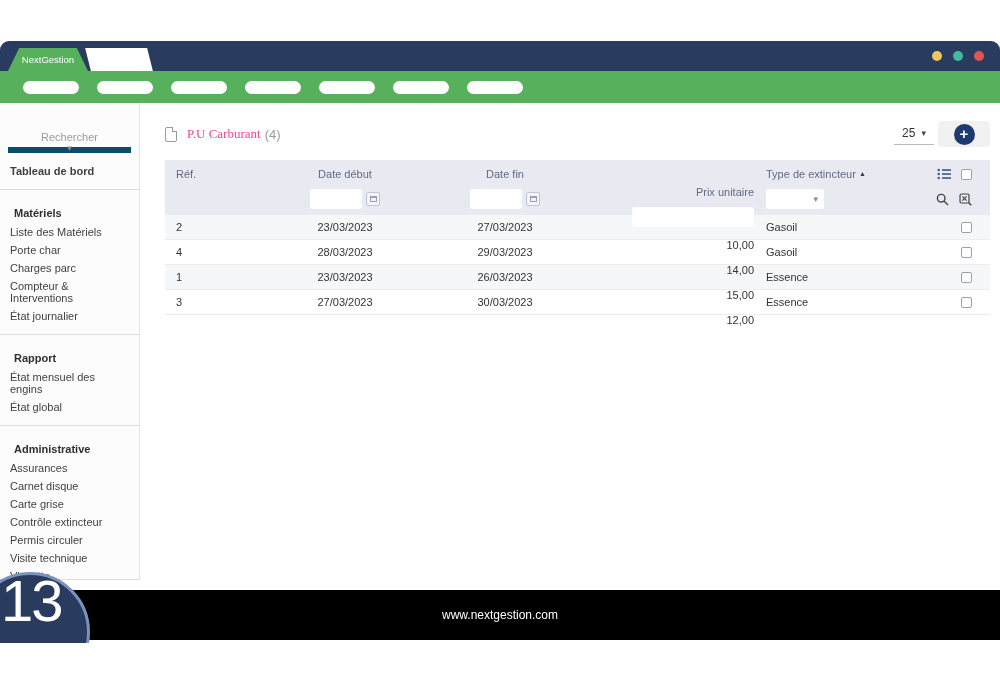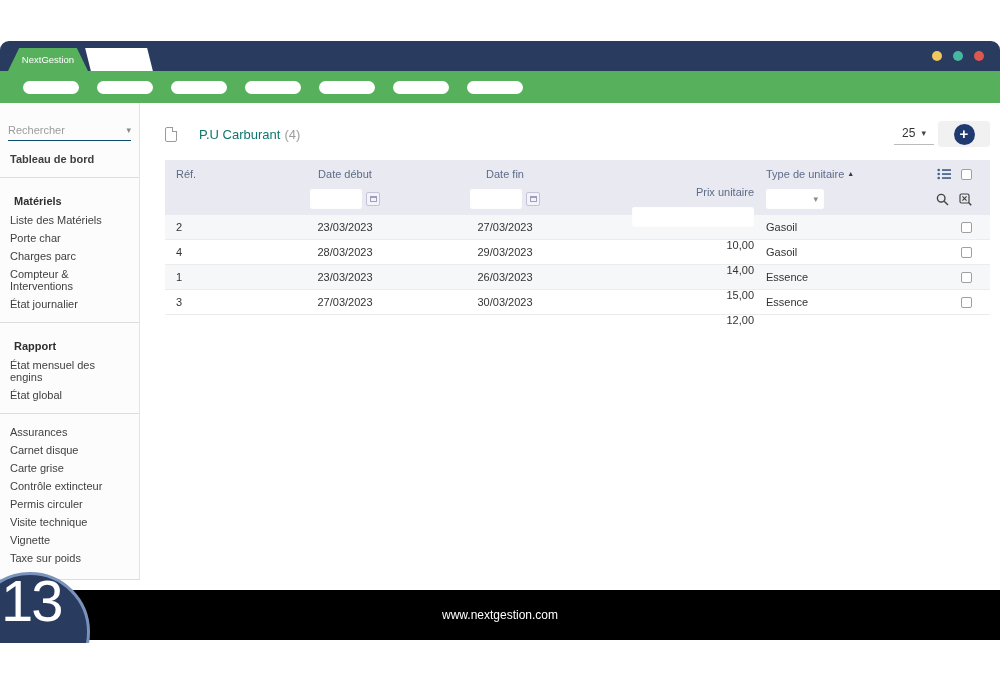--- a/index.html
+++ b/index.html
@@ -36,38 +36,38 @@
     background:#57b15c; display:flex; align-items:center; gap:18px; padding-left:23px;
   }
   .pill{ width:56px; height:13px; border-radius:7px; background:#fff; flex:0 0 auto; }
   
   .sidebar{
     position:absolute; left:0; top:103px; width:140px; height:477px;
     background:#fcfcfc; border-right:1px solid #e4e4e4; border-bottom:1px solid #ddd;
     overflow:hidden;
   }
   .search-select{
-    margin:16px 8px 0 8px; height:22px; border-bottom:1px solid #0c4a6e;
+    margin:28px 8px 0 8px; height:22px; border-bottom:6px solid #0c4a6e;
     display:flex; align-items:center; justify-content:space-between;
-    color:#9b9b9b; font-size:11px; cursor:pointer;
+    color:#9b9b9b; font-size:11px; cursor:pointer;flex-direction:column;
   }
   .search-select .caret{ color:#8a8a8a; font-size:9px; }
   .side-section{ padding-top:9px; }
   .side-hr{ border:none; border-top:1px solid #ddd; margin:9px 0 0 0; }
   .side-head{ font-weight:bold; color:#2f2f2f; padding:8px 10px 4px 14px; font-size:11px; }
   .side-item{ padding:3px 10px; color:#3f3f3f; font-size:11px; line-height:12px; cursor:pointer; }
   
   .main{ position:absolute; left:141px; top:103px; width:859px; height:487px; background:#ffffff; }
   .toolbar{
     position:absolute; left:24px; right:10px; top:14px; height:34px;
     display:flex; align-items:center;
   }
   .doc-icon{ width:12px; height:15px; border:1px solid #9a9a9a; border-radius:2px; position:relative; background:#fff; }
   .doc-icon:before{ content:""; position:absolute; right:-1px; top:-1px; width:4px; height:4px; background:#fff; border-left:1px solid #9a9a9a; border-bottom:1px solid #9a9a9a; }
-  .page-title{ margin-left:22px; font-size:13px; color:#0f766e; }
+  .page-title{ margin-left:10px; font-size:13px; color:#ec4899;font-family:Liberation Serif, serif; }
   .page-count{ margin-left:4px; font-size:13px; color:#9b9b9b; }
   .toolbar-right{ margin-left:auto; display:flex; align-items:center; gap:4px; }
   .page-size{
     display:flex; align-items:center; gap:6px; padding:3px 8px 4px 8px;
     border-bottom:1px solid #bbb; color:#333; font-size:12px; cursor:pointer;
   }
   .page-size .caret{ font-size:9px; color:#444; }
   .add-wrap{
     width:52px; height:26px; background:#f1f1f1; border-radius:4px;
     display:flex; align-items:center; justify-content:center; cursor:pointer;
@@ -165,20 +165,21 @@
   </div>
 
   <div class="side-section">
     <div class="side-head">Rapport</div>
     <div class="side-item">État mensuel des engins</div>
     <div class="side-item">État global</div>
     <hr class="side-hr">
   </div>
 
   <div class="side-section">
+    <div class="side-head">Administrative</div>
     <div class="side-item">Assurances</div>
     <div class="side-item">Carnet disque</div>
     <div class="side-item">Carte grise</div>
     <div class="side-item">Contrôle extincteur</div>
     <div class="side-item">Permis circuler</div>
     <div class="side-item">Visite technique</div>
     <div class="side-item">Vignette</div>
     <div class="side-item">Taxe sur poids</div>
 
   </div>
@@ -202,21 +203,21 @@
   </div>
 
   <div class="table">
     <div class="thead">
       <div class="trow hrow">
         <div class="c1">Réf.</div>
         <div class="c2">Date début</div>
         <div class="c3">Date fin</div>
         <div class="c4">Prix unitaire</div>
         <div class="c5">
-          <span>Type de unitaire</span><span class="sort-asc">▲</span>
+          <span>Type de extincteur</span><span class="sort-asc">▲</span>
         </div>
         <div class="c6">
           <span class="icon-btn">
             <svg width="14" height="12" viewBox="0 0 14 12">
               <g fill="#46618c">
                   <circle cx="1.7" cy="2" r="1.3"></circle>
                   <rect x="5" y="1.2" width="9" height="1.7"></rect>
               <circle cx="1.7" cy="6" r="1.3"></circle>
                   <rect x="5" y="5.2" width="9" height="1.7"></rect>
               <circle cx="1.7" cy="10" r="1.3"></circle>

